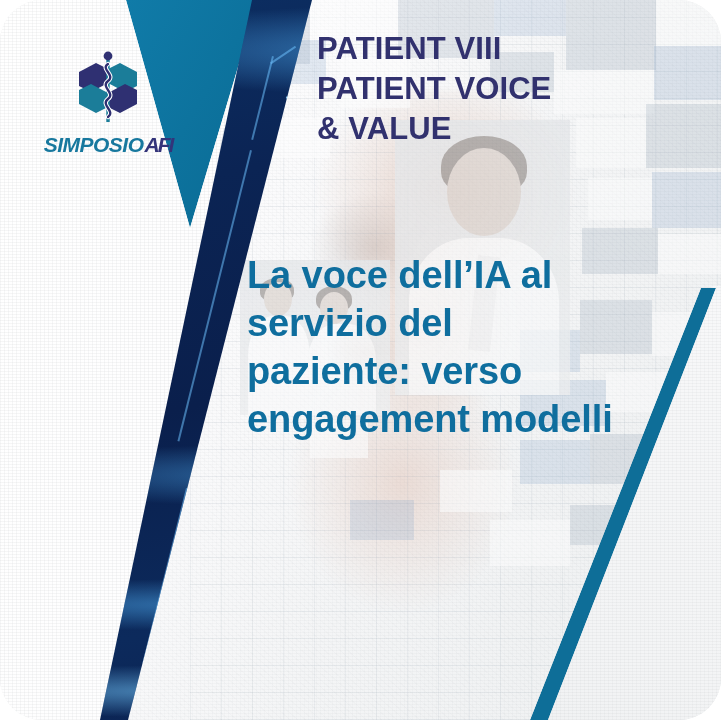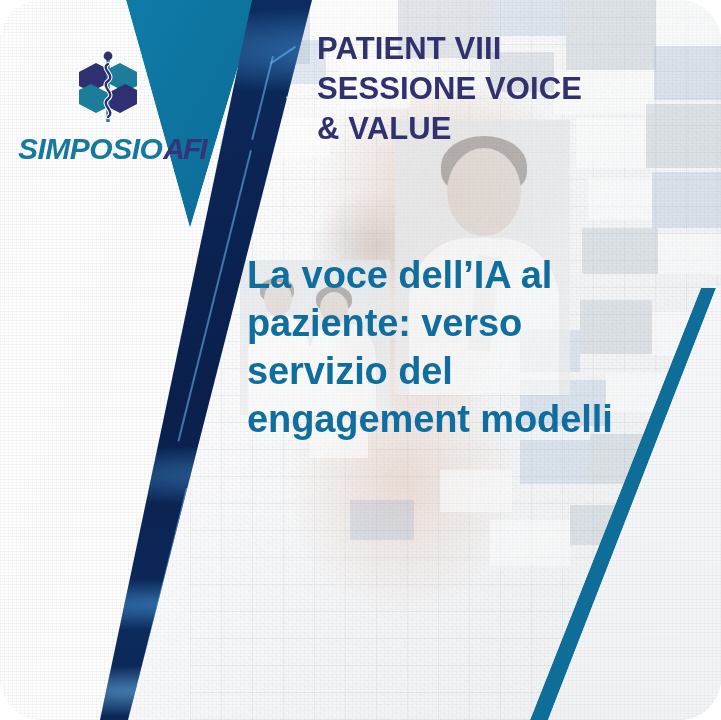--- a/index.html
+++ b/index.html
@@ -190,21 +190,21 @@
     display: block;
     margin: 0 auto;
     width: 74px; height: 80px;
   }
   #logo-word {
     margin-top: 4px;
     text-align: center;
     white-space: nowrap;
     font-style: italic;
     font-weight: 700;
-    font-size: 30px;
+    font-size: 21px;
     letter-spacing: -0.5px;
     line-height: 1;
   }
   #logo-word .simposio {
     color: #17789e;
     font-family: "Liberation Sans", sans-serif;
     font-stretch: condensed;
   }
   #logo-word .afi {
     color: #33347a;
@@ -352,24 +352,24 @@
         <path d="M37 14 C29 19 45 25 37 31 C29 37 45 43 37 49 C29 55 45 61 37 67" fill="none" stroke="#2f3072" stroke-width="2.3" stroke-linecap="round"></path>
       </g>
     </svg>
     <div id="logo-word">
       <span class="simposio">SIMPOSIO</span><span class="afi">AFI</span>
     </div>
   </div>
 
   <div id="session-title">
     <span class="tl">PATIENT VIII</span>
-    <span class="tl">SESSIONE VOICE</span>
+    <span class="tl">PATIENT VOICE</span>
     <span class="tl">&amp; VALUE</span>
   </div>
 
   <div id="main-heading">
     <span class="hl">La voce dell’IA al</span>
+    <span class="hl">servizio del</span>
     <span class="hl">paziente: verso</span>
-    <span class="hl">servizio del</span>
     <span class="hl">engagement modelli</span>
   </div>
 
 </div>
 
 </body></html>

